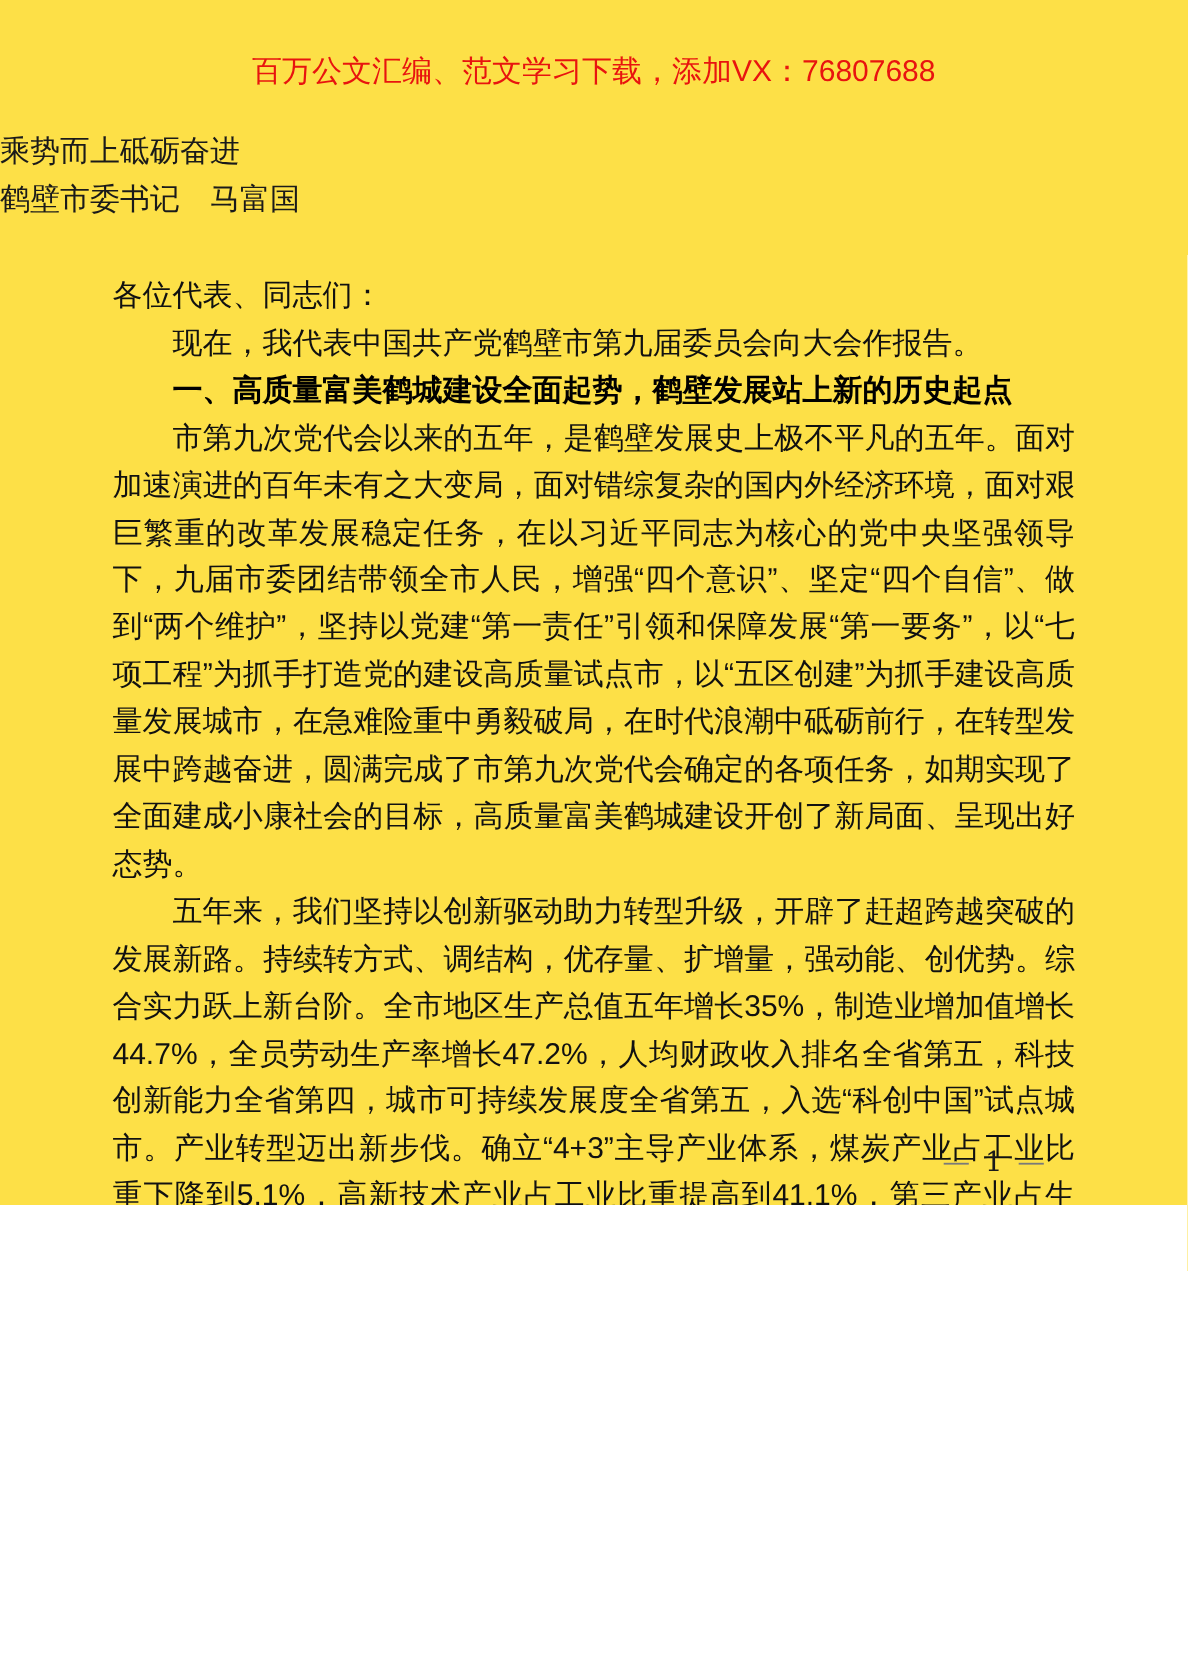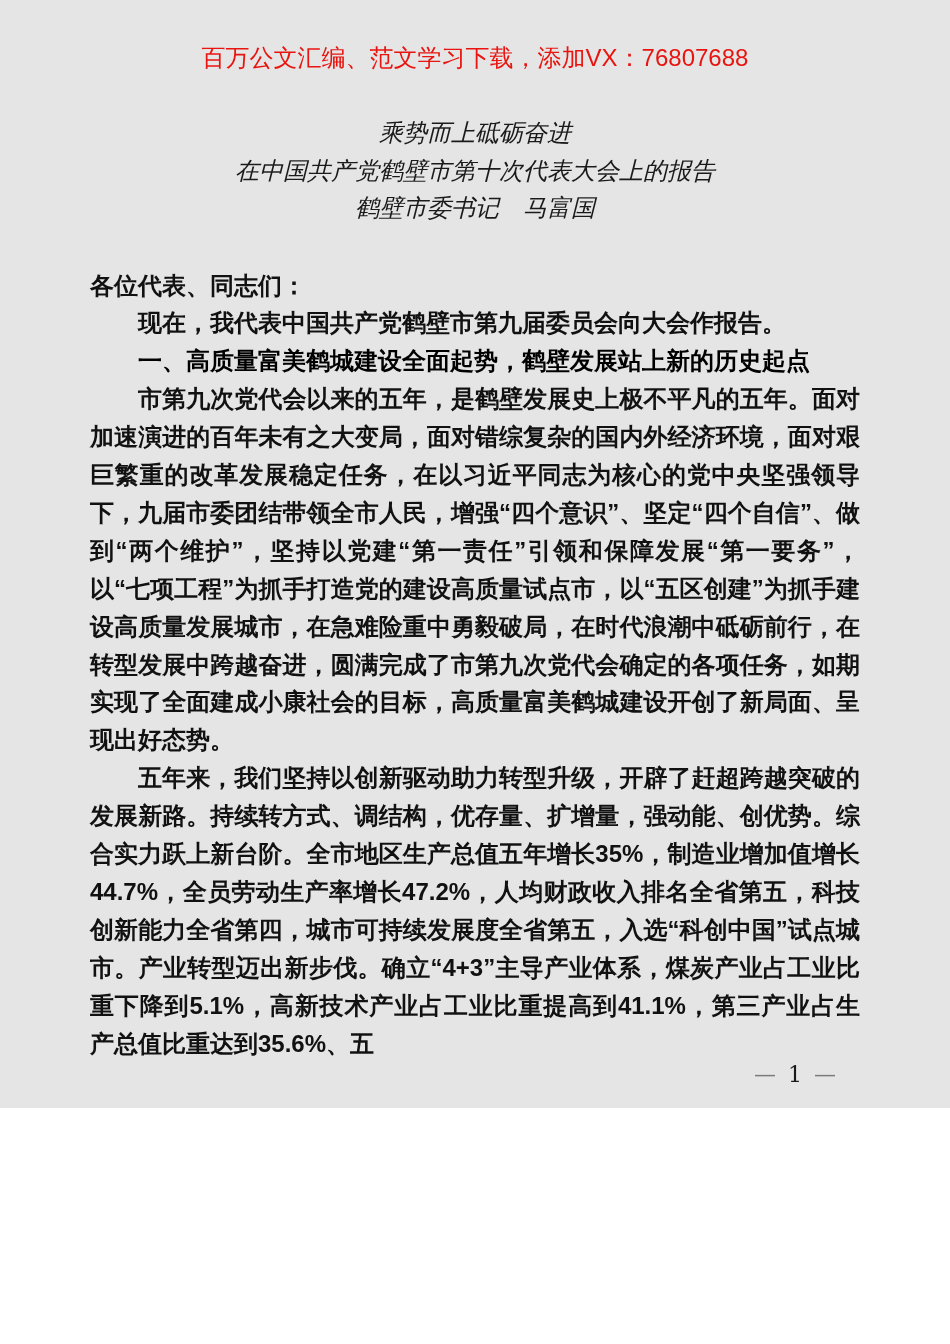--- a/index.html
+++ b/index.html
@@ -3,55 +3,53 @@
 <meta charset="utf-8">
 <style>
   html, body {
     margin: 0;
     padding: 0;
     background: #ffffff;
   }
   .page {
     position: relative;
     width: 950px;
-    height: 1108px;
-    background: #e5e5e5;
+    height: 964px;
+    background: #fde047;
     overflow: hidden;
     font-family: "Liberation Sans", "DejaVu Sans", sans-serif;
     color: #000000;
   }
   .ad-header {
     padding-top: 44px;
     text-align: center;
     font-size: 24px;
     line-height: 28px;
     font-weight: 400;
   }
   .title-block {
-    margin-top: 42px;
-    text-align: center;
+    margin-top: 31px;
+    text-align: left;
     font-size: 24px;
     line-height: 37.5px;
     color: #1a1a1a;
-    font-style: italic;
   }
   .title-line {
     white-space: nowrap;
   }
   .doc-body {
     margin: 40px 90px 0 90px;
     font-size: 24px;
     line-height: 37.9px;
     text-align: justify;
     color: #111111;
   }
   .doc-body p {
     margin: 0;
     padding: 0;
-    font-weight: bold;
   }
   .para {
     text-indent: 2em;
   }
   .salutation {
     text-indent: 0;
   }
   .section-heading {
     font-weight: 700;
     color: #000000;
@@ -76,21 +74,20 @@
 </style>
 </head>
 <body>
 
 <div class="page">
 
   <div class="ad-header" style="color: rgb(232, 20, 15);">百万公文汇编、范文学习下载，添加VX：76807688</div>
 
   <div class="title-block">
     <div class="title-line">乘势而上砥砺奋进</div>
-    <div class="title-line">在中国共产党鹤壁市第十次代表大会上的报告</div>
     <div class="title-line">鹤壁市委书记　马富国</div>
   </div>
 
   <div class="doc-body">
     <p class="salutation">各位代表、同志们：</p>
     <p class="para">现在，我代表中国共产党鹤壁市第九届委员会向大会作报告。</p>
     <p class="para section-heading">一、高质量富美鹤城建设全面起势，鹤壁发展站上新的历史起点</p>
     <p class="para">市第九次党代会以来的五年，是鹤壁发展史上极不平凡的五年。面对加速演进的百年未有之大变局，面对错综复杂的国内外经济环境，面对艰巨繁重的改革发展稳定任务，在以习近平同志为核心的党中央坚强领导下，九届市委团结带领全市人民，增强“四个意识”、坚定“四个自信”、做到“两个维护”，坚持以党建“第一责任”引领和保障发展“第一要务”，以“七项工程”为抓手打造党的建设高质量试点市，以“五区创建”为抓手建设高质量发展城市，在急难险重中勇毅破局，在时代浪潮中砥砺前行，在转型发展中跨越奋进，圆满完成了市第九次党代会确定的各项任务，如期实现了全面建成小康社会的目标，高质量富美鹤城建设开创了新局面、呈现出好态势。</p>
     <p class="para">五年来，我们坚持以创新驱动助力转型升级，开辟了赶超跨越突破的发展新路。持续转方式、调结构，优存量、扩增量，强动能、创优势。综合实力跃上新台阶。全市地区生产总值五年增长35%，制造业增加值增长44.7%，全员劳动生产率增长47.2%，人均财政收入排名全省第五，科技创新能力全省第四，城市可持续发展度全省第五，入选“科创中国”试点城市。产业转型迈出新步伐。确立“4+3”主导产业体系，煤炭产业占工业比重下降到5.1%，高新技术产业占工业比重提高到41.1%，第三产业占生产总值比重达到35.6%、五</p>
   </div>

